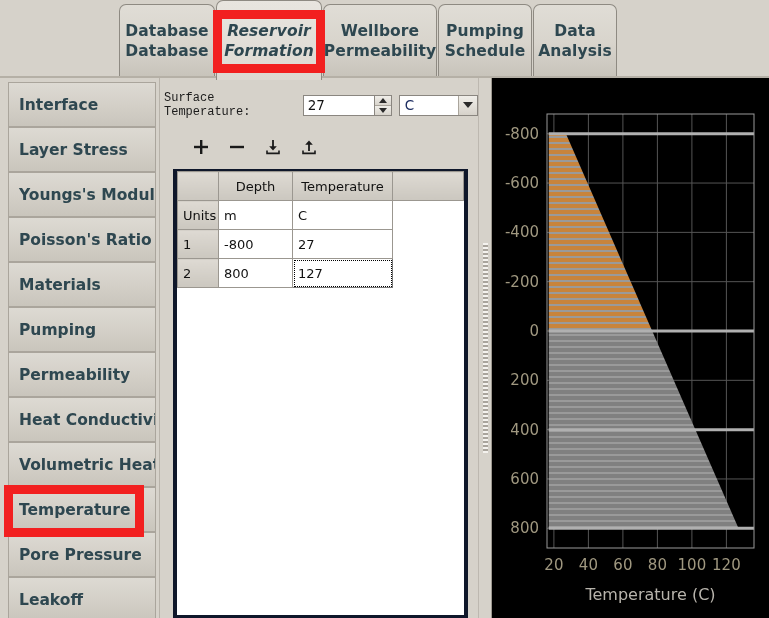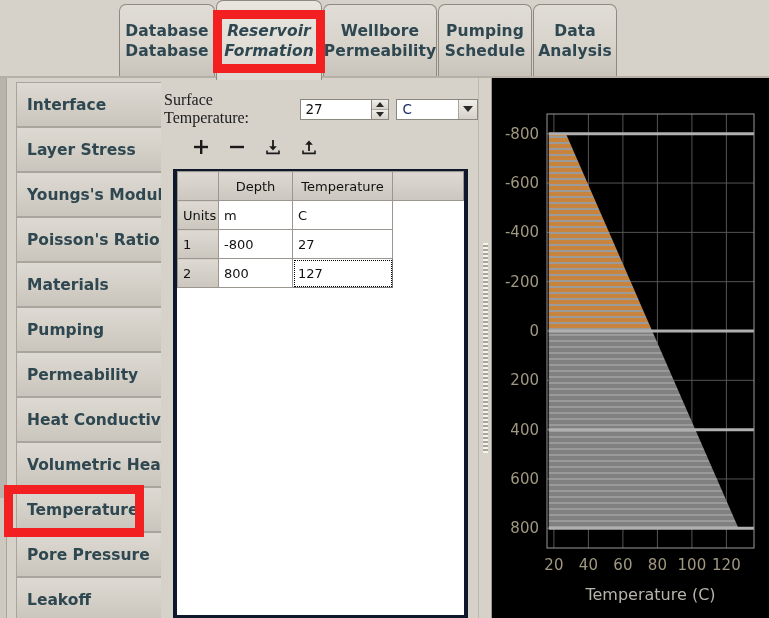--- a/index.html
+++ b/index.html
@@ -41,21 +41,21 @@
   .tab-red-box{
     position:absolute;
     border:9px solid #f22020;
     box-sizing:border-box;
     z-index:9;
     pointer-events:none;
   }
 
   
   .sidebar{
-    position:absolute;left:8px;top:78px;width:160px;height:540px;
+    position:absolute;left:0;top:78px;width:160px;height:540px;
     background:#d6d2ca;
     border-right:1px solid #b8b3aa;
     box-sizing:border-box;
     overflow:hidden;
   }
   .side-scroll-track{
     position:absolute;left:0;top:78px;width:6px;height:540px;
     background:#cdc9c1;border-right:1px solid #aaa59c;
   }
   .side-scroll-thumb{
@@ -84,22 +84,22 @@
   
   .center{
     position:absolute;left:161px;top:78px;width:317px;height:540px;
     background:#d6d2ca;
     overflow:hidden;
   }
   .field-row{
     position:absolute;left:3px;top:13px;display:flex;align-items:center;
   }
   .field-label{
-    font-size:16px;color:#1b1b1b;margin-right:6px;
-    font-family:Liberation Serif, serif;
+    font-size:12px;color:#1b1b1b;margin-right:6px;
+    font-family:Liberation Mono, monospace;
   }
   .spin-wrap{
     position:relative;display:flex;align-items:stretch;
     border:1px solid #8a8680;background:#ffffff;height:21px;box-sizing:border-box;
   }
   .spin-input{
     width:70px;height:19px;border:none;outline:none;
     font-size:13.5px;color:#111;padding-left:4px;background:#fff;
     font-family:"DejaVu Sans","Liberation Sans",sans-serif;
     box-sizing:border-box;

